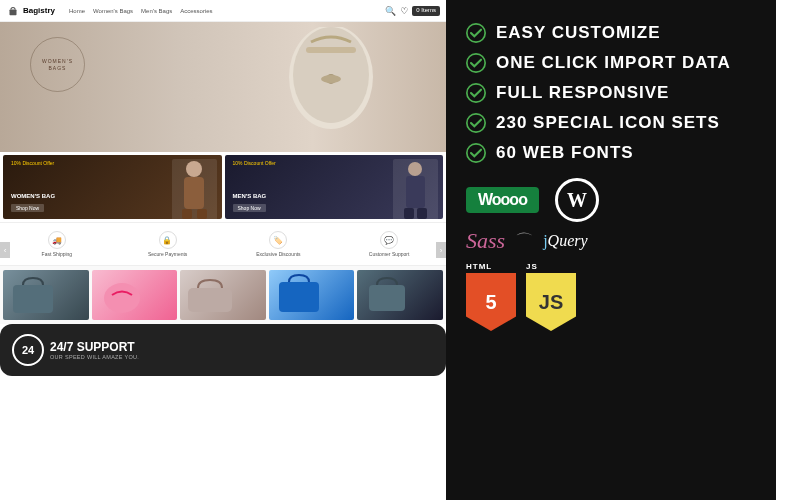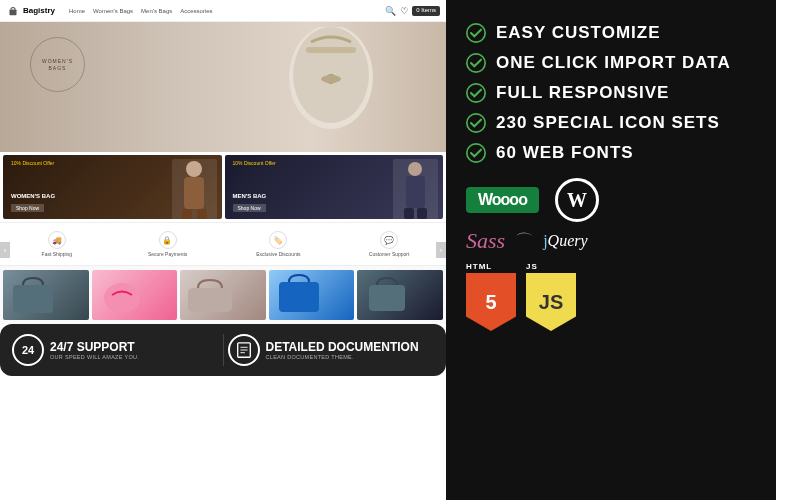--- a/index.html
+++ b/index.html
@@ -558,34 +558,20 @@
     <div class="support-bar">
       <div class="support-item">
         <div class="support-icon-circle">
           <span>24</span>
         </div>
         <div class="support-text-block">
           <span class="support-title">24/7 SUPPORT</span>
           <span class="support-sub">OUR SPEED WILL AMAZE YOU.</span>
         </div>
       </div>
-      <div class="support-item">
-        <div class="support-icon-circle">
-          <svg width="18" height="18" viewBox="0 0 20 20">
-            <rect x="3" y="2" width="14" height="16" rx="1" fill="none" stroke="white" stroke-width="1.5"></rect>
-            <line x1="6" y1="7" x2="14" y2="7" stroke="white" stroke-width="1"></line>
-            <line x1="6" y1="10" x2="14" y2="10" stroke="white" stroke-width="1"></line>
-            <line x1="6" y1="13" x2="11" y2="13" stroke="white" stroke-width="1"></line>
-          </svg>
-        </div>
-        <div class="support-text-block">
-          <span class="support-title">DETAILED DOCUMENTION</span>
-          <span class="support-sub">CLEAN DOCUMENTED THEME.</span>
-        </div>
-      </div>
     </div>
 
   </div>
 </div>
 
 <div class="right-panel">
 
   <div class="feature-line">
     <svg class="check-svg" viewBox="0 0 24 24">
       <circle cx="12" cy="12" r="11" fill="none" stroke="#4caf50" stroke-width="2"></circle>

